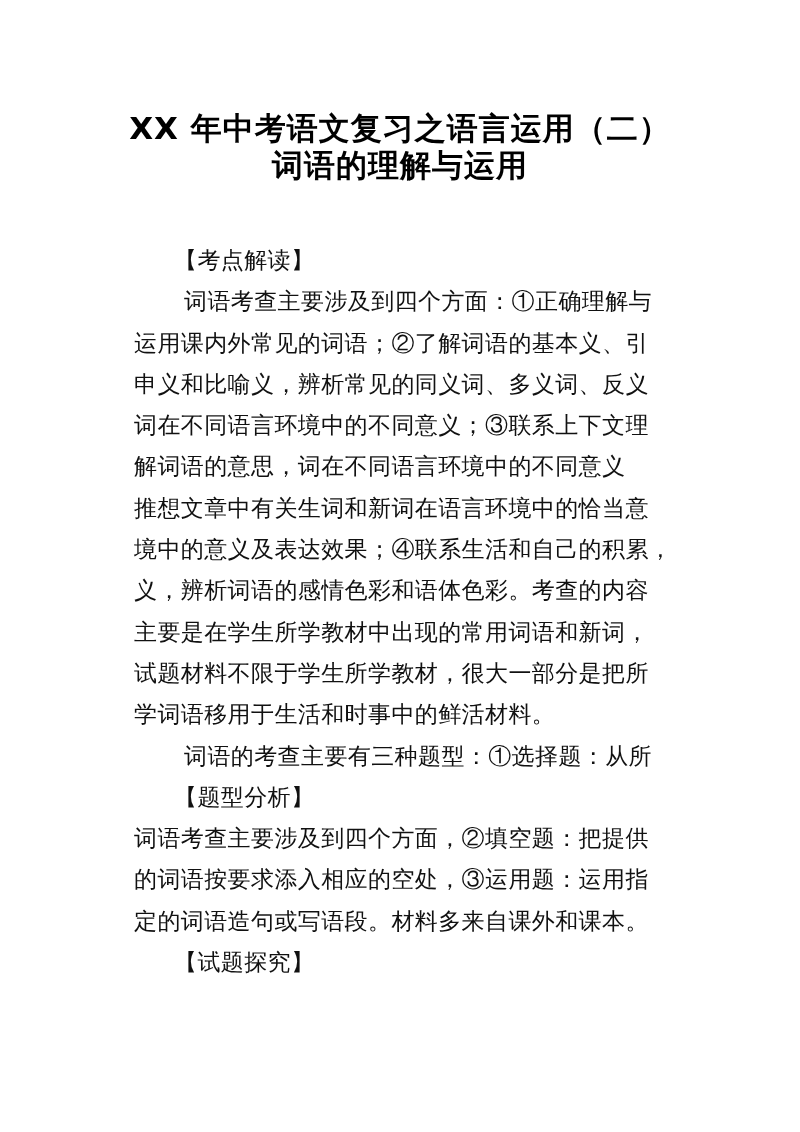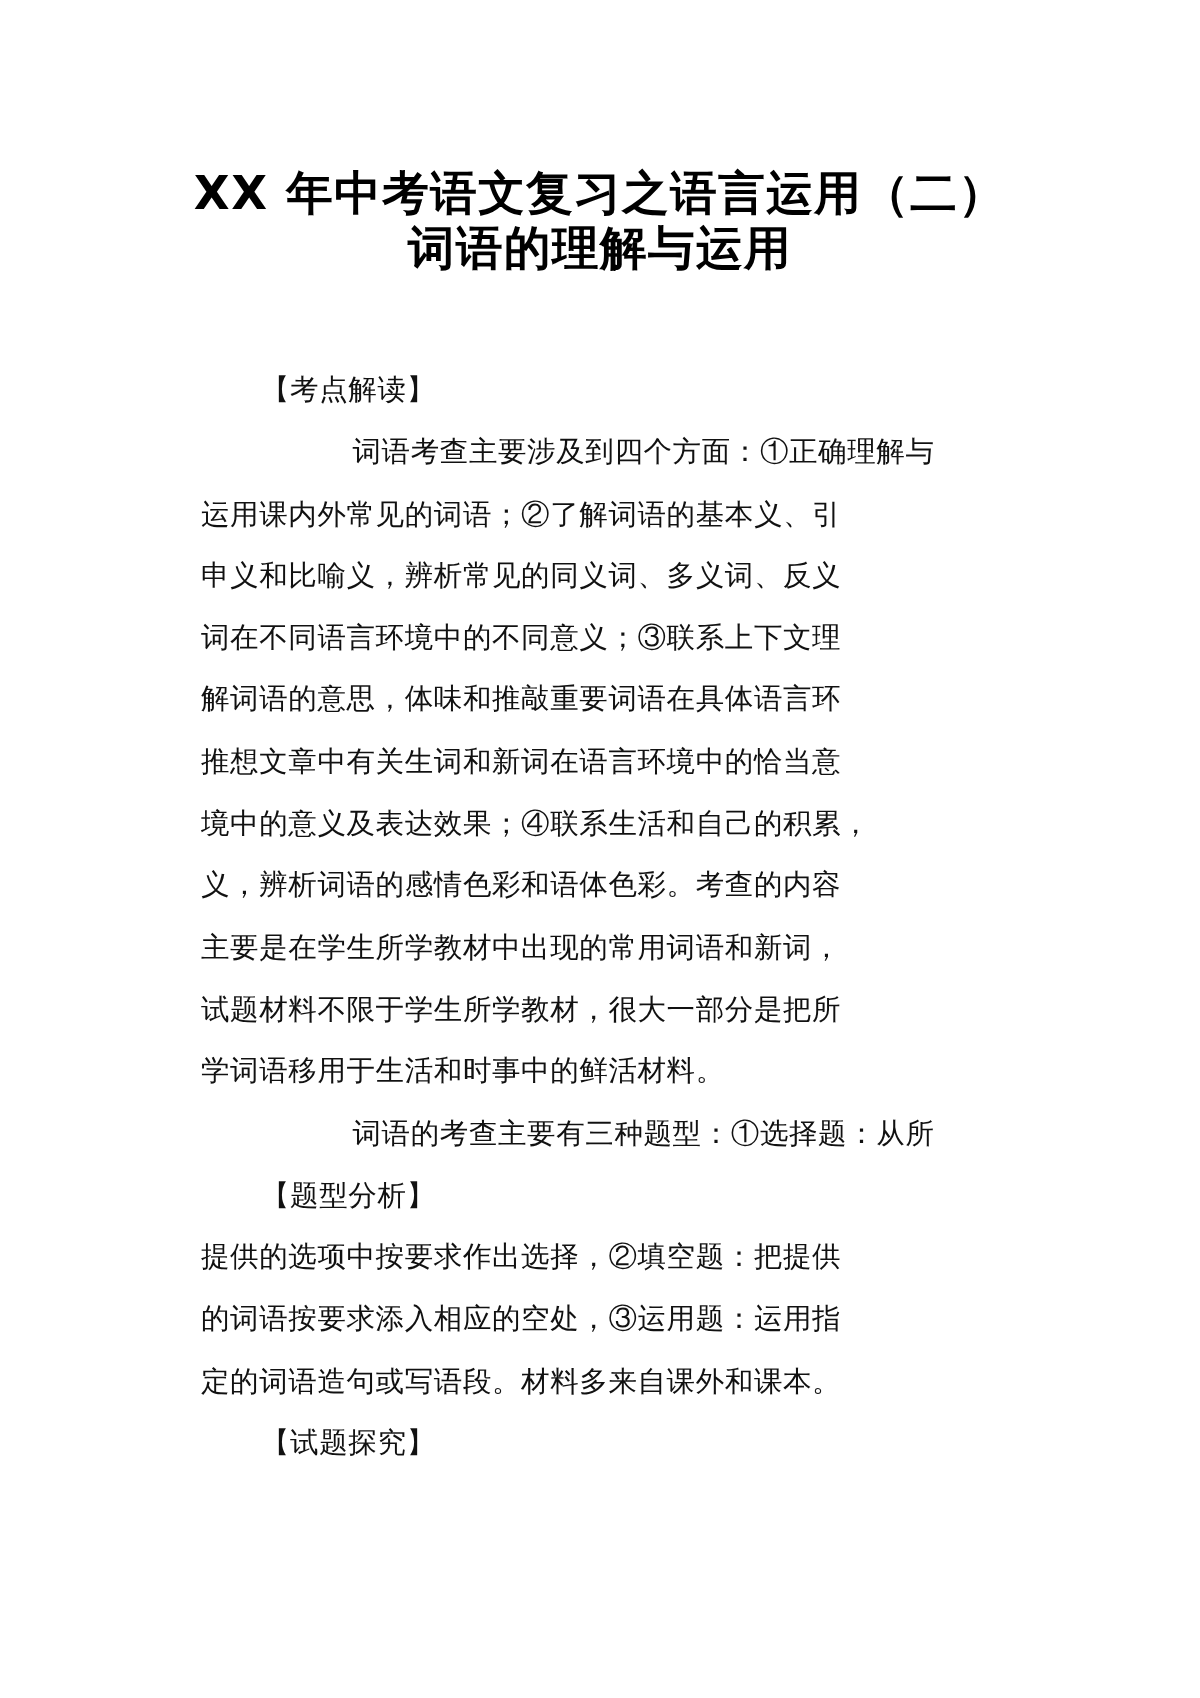--- a/index.html
+++ b/index.html
@@ -4,46 +4,46 @@
 <style>
   html, body { margin:0; padding:0; background:#ffffff; }
   body { width:800px; height:1132px; position:relative; overflow:hidden;
          font-family:"DejaVu Serif","Liberation Serif",serif; color:#111; }
   .title { position:absolute; left:0; width:800px; text-align:center;
            font-family:"DejaVu Sans","Liberation Sans",sans-serif;
            font-weight:bold; font-size:31px; letter-spacing:1px; color:#000; }
   .t1 { top:108px; }
   .t2 { top:145px; }
   .body { position:absolute; left:134px; top:240px; width:540px; }
-  .line { height:41.3px; line-height:41.3px; font-size:19px; white-space:nowrap;
+  .line { height:41.3px; line-height:41.3px; font-size:23px; white-space:nowrap;
           letter-spacing:0.4px; }
   .heading { padding-left:40px; }
-  .indent { padding-left:50px;text-align:center; }
+  .indent { padding-left:50px; }
 </style>
 </head>
 <body>
 
 <div class="title t1">XX 年中考语文复习之语言运用（二）</div>
 <div class="title t2">词语的理解与运用</div>
 
 <div class="body">
 
   <div class="line heading">【考点解读】</div>
   <div class="line indent">词语考查主要涉及到四个方面：①正确理解与</div>
   <div class="line">运用课内外常见的词语；②了解词语的基本义、引</div>
   <div class="line">申义和比喻义，辨析常见的同义词、多义词、反义</div>
   <div class="line">词在不同语言环境中的不同意义；③联系上下文理</div>
-  <div class="line">解词语的意思，体味和推敲重要词语在具体语言环</div>
+  <div class="line">解词语的意思，词在不同语言环境中的不同意义</div>
   <div class="line">推想文章中有关生词和新词在语言环境中的恰当意</div>
   <div class="line">境中的意义及表达效果；④联系生活和自己的积累，</div>
   <div class="line">义，辨析词语的感情色彩和语体色彩。考查的内容</div>
   <div class="line">主要是在学生所学教材中出现的常用词语和新词，</div>
   <div class="line">试题材料不限于学生所学教材，很大一部分是把所</div>
   <div class="line">学词语移用于生活和时事中的鲜活材料。</div>
 
   <div class="line indent">词语的考查主要有三种题型：①选择题：从所</div>
   <div class="line heading">【题型分析】</div>
-  <div class="line">提供的选项中按要求作出选择，②填空题：把提供</div>
+  <div class="line">词语考查主要涉及到四个方面，②填空题：把提供</div>
   <div class="line">的词语按要求添入相应的空处，③运用题：运用指</div>
   <div class="line">定的词语造句或写语段。材料多来自课外和课本。</div>
 
   <div class="line heading">【试题探究】</div>
 </div>
 
 </body></html>

